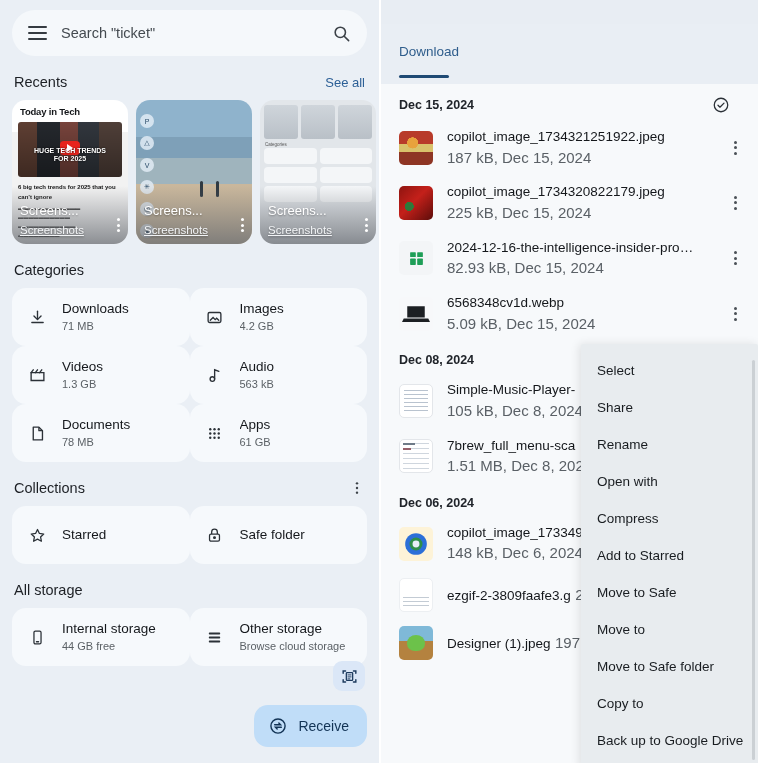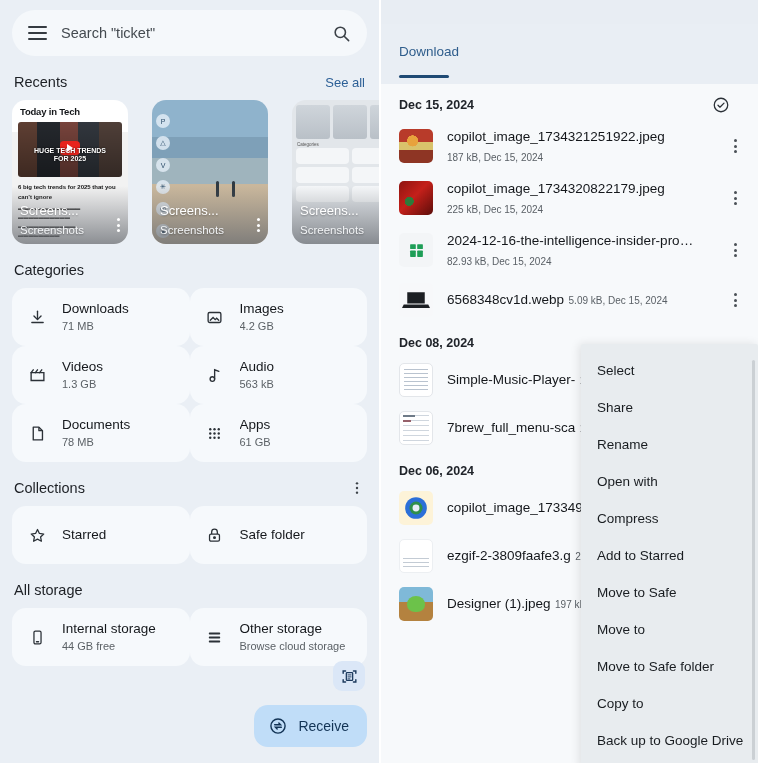--- a/index.html
+++ b/index.html
@@ -38,21 +38,21 @@
   
   .sec-head {
     display: flex; align-items: center; justify-content: space-between;
     margin: 18px 2px 10px 2px;
   }
   .sec-title { font-size: 14.5px; color: #1c1f24; font-weight: 500; }
   .sec-link { font-size: 13px; color: #2c5f96; cursor: pointer; }
   .sec-more { color:#3c4248; cursor:pointer; display:flex; }
 
   
-  .recents-row { display: flex; gap: 24px; justify-content: space-between; }
+  .recents-row { display: flex; gap: 8px; justify-content: space-between; }
   .recent-card {
     width: 116px; height: 144px;
     border-radius: 14px;
     overflow: hidden;
     position: relative;
     background: #cfd6dd;
     cursor: pointer;
     flex: none;
   }
   .rc1 { background: linear-gradient(#ffffff 0 22%, #f2f2f2 22% 100%); }
@@ -89,21 +89,21 @@
   .rc3-grid div{height:16px;background:#f4f6f8;border-radius:4px;}
 
   .rc-overlay {
     position:absolute; left:0; right:0; bottom:0; height:58px;
     background:linear-gradient(rgba(90,95,100,0), rgba(100,104,110,.72));
     z-index:4;
   }
   .rc-name { position:absolute; left:8px; bottom:26px; font-size:13px; color:#fff; z-index:5;
     text-shadow:0 1px 2px rgba(0,0,0,.35); max-width:82px; white-space:nowrap; overflow:hidden;}
   .rc-sub  { position:absolute; left:8px; bottom:8px; font-size:11.5px; color:#f2f4f6; z-index:5;
-    text-shadow:0 1px 2px rgba(0,0,0,.35); }
+    text-shadow:0 1px 2px rgba(0,0,0,.35);text-decoration:underline; }
   .rc-dots { position:absolute; right:8px; bottom:12px; z-index:6; cursor:pointer; display:flex; flex-direction:column; gap:2.5px;}
   .rc-dots i { width:3px;height:3px;border-radius:50%;background:#fff;display:block; }
 
   
   .tiles { display: grid; grid-template-columns: 1fr 1fr; }
   .tile {
     background: #f6f9fc; border-radius: 14px;
     height: 58px; display: flex; align-items: center; gap: 14px;
     padding: 0 14px; cursor: pointer;
   }
@@ -147,21 +147,21 @@
           border-top-left-radius:0; overflow:hidden; }
   .date-row { display:flex; align-items:center; justify-content:space-between;
               padding: 12px 28px 6px 18px; }
   .date-lbl { font-size: 12.5px; font-weight:700; color:#20242a; }
   .date-check { color:#2b3137; cursor:pointer; display:flex; }
 
   .file-row { display:flex; align-items:center; gap:14px; padding: 7px 14px 7px 18px; cursor:pointer; }
   .thumb { width: 34px; height: 34px; border-radius:5px; flex:none; overflow:hidden; background:#dfe3e8; position:relative;}
   .f-txt { flex:1; min-width:0; }
   .f-name { font-size: 13.5px; color:#14171b; white-space:nowrap; overflow:hidden; line-height:1.45; }
-  .f-meta { font-size: 10px; color:#5a6066; white-space:nowrap; line-height:1.45; }
+  .f-meta { font-size: 15px; color:#5a6066; white-space:nowrap; line-height:1.45; }
   .f-dots { flex:none; width:18px; display:flex; flex-direction:column; align-items:center; gap:2.5px; cursor:pointer;}
   .f-dots i { width:3px;height:3px;border-radius:50%;background:#4a5056;display:block; }
 
   
   .th-a { background: radial-gradient(circle at 40% 35%, #e8a23c 0 18%, transparent 19%),
                      linear-gradient(#b83b2a 0 38%, #d9c26b 38% 62%, #8e3524 62% 100%); }
   .th-b { background: radial-gradient(circle at 30% 60%, #2d7a3a 0 14%, transparent 15%),
                      linear-gradient(135deg,#8e1410,#c4201a 45%,#5c0d0a); }
   .th-sheets { background:#f3f5f7; display:flex; align-items:center; justify-content:center; }
   .th-laptop { background:#f7f8fa; display:flex; align-items:center; justify-content:center; }

